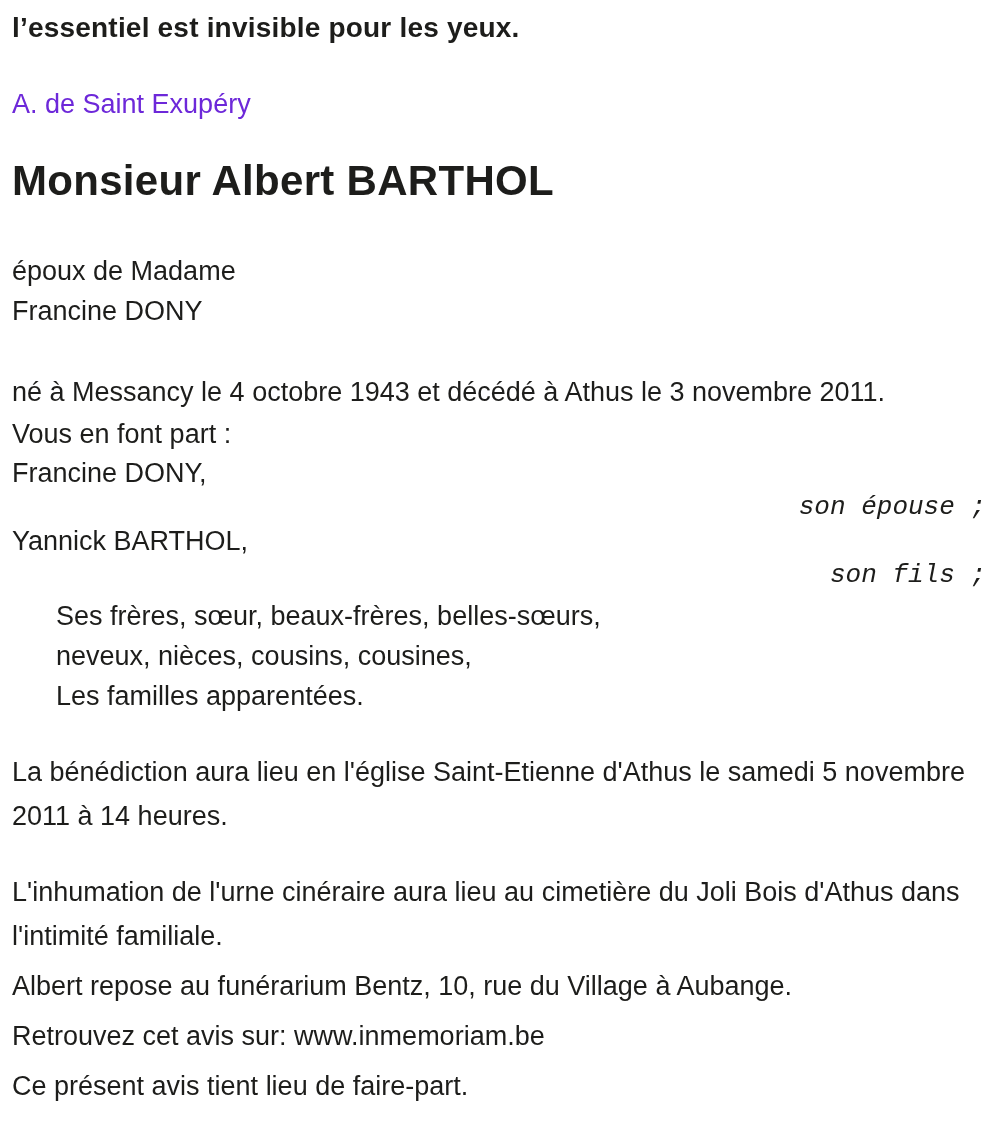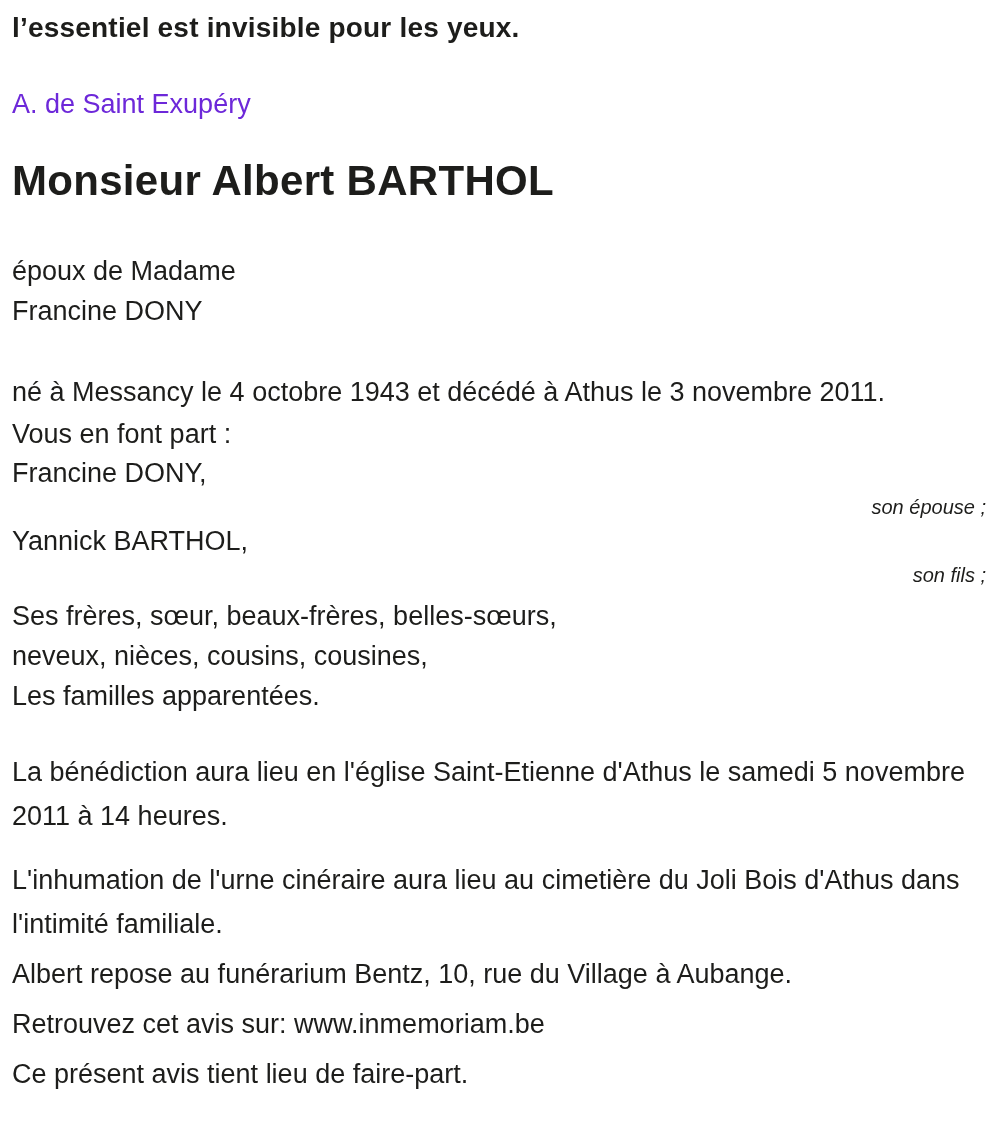--- a/index.html
+++ b/index.html
@@ -53,35 +53,36 @@
   .intro-line {
     font-size: 27px;
     line-height: 40px;
     margin-top: 2px;
   }
   .relative-name {
     font-size: 27px;
     line-height: 38px;
   }
   .relative-relation {
-    font-size: 20px;
+    font-size: 26px;
     font-style: italic;
     text-align: right;
     line-height: 30px;
     padding-right: 2px;
+    font-family: Liberation Mono, monospace;
   }
   .family-line {
     font-size: 27px;
     line-height: 40px;
   }
-  .family-block { margin-top: 6px; }
+  .family-block { margin-top: 6px; margin-left: 44px; }
   .para {
     font-size: 27px;
     line-height: 44px;
-    margin-top: 20px;
+    margin-top: 32px;
     max-width: 972px;
   }
   .para.first { margin-top: 34px; }
   .single-line {
     font-size: 27px;
     line-height: 44px;
     margin-top: 6px;
   }
 </style>
 </head>

